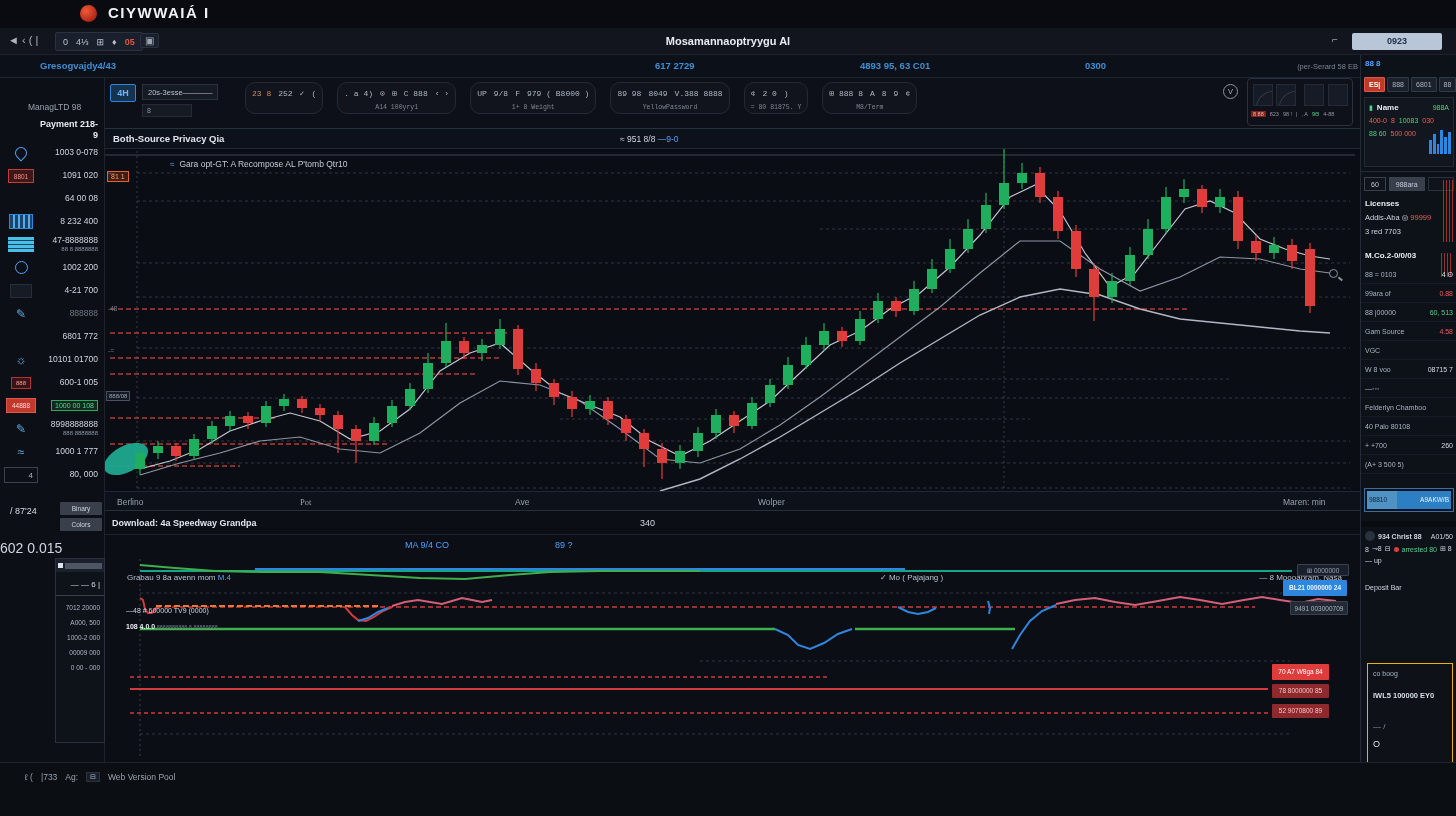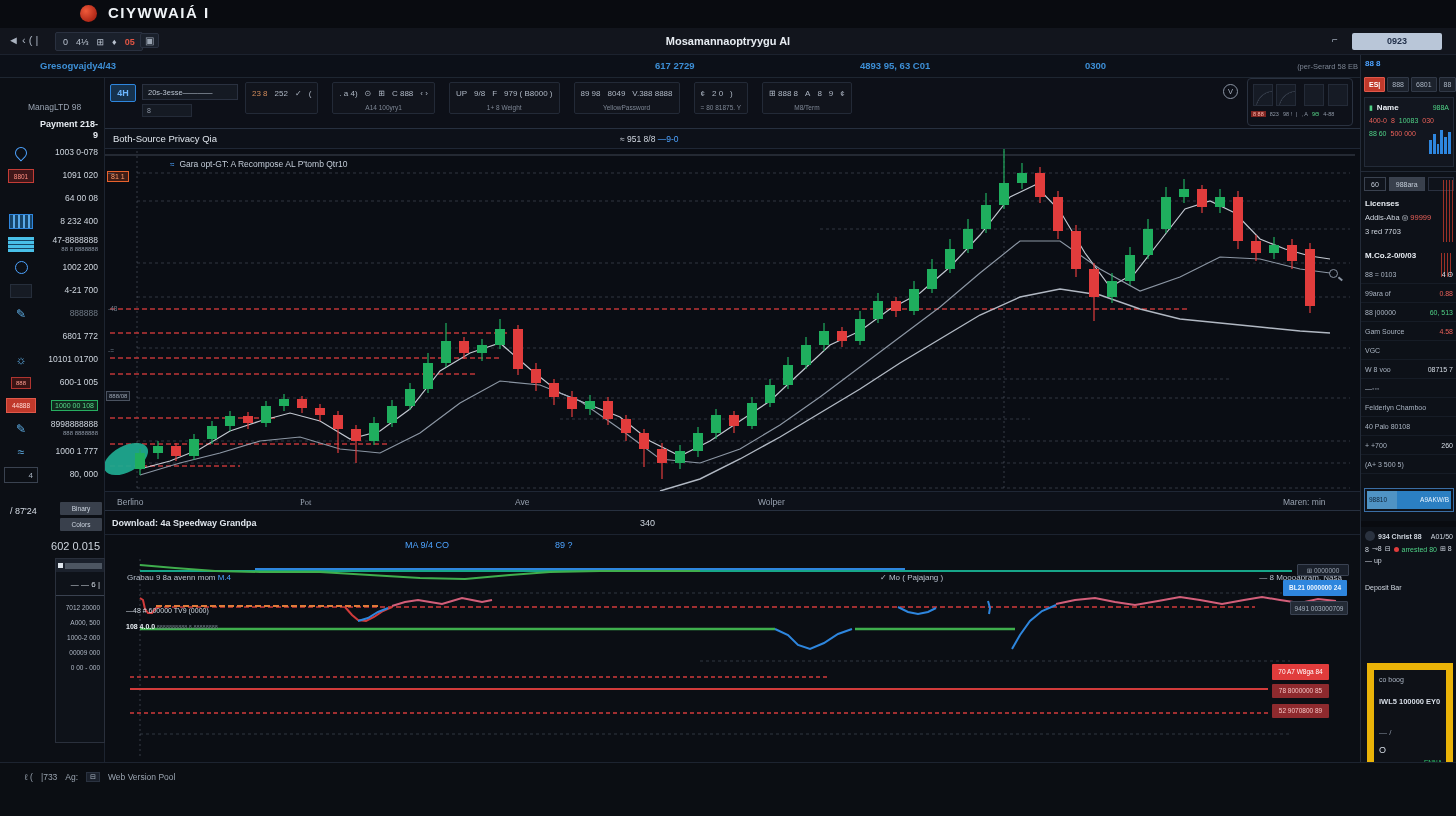--- a/index.html
+++ b/index.html
@@ -54,56 +54,56 @@
     color:#ff9c90; font-size:6px; text-align:center; line-height:11px; }
   .ic-redfill { min-width:30px; height:15px; background:#c0392b; border:1px solid #e0584a;
     color:#ffd9d4; font-size:6.5px; text-align:center; line-height:14px; }
   .greenlab { border:1px solid #27ae60; background:rgba(30,120,60,.25); color:#57d98a;
     font-size:7px; padding:1px 3px; }
   .ic-box4 { width:40px; height:16px; border:1px solid #3a4250; color:#aab4c2; font-size:8px;
     text-align:right; padding-right:4px; line-height:15px; }
   #sbtime { left:10px; top:428px; font-size:9px; color:#d6dde6; }
   .sbtimebtn { left:60px; width:42px; height:13px; background:#39404c; color:#cdd5e0;
     font-size:6.5px; text-align:center; line-height:13px; border-radius:1px; }
-  #sbval { left:0; top:462px; width:100px; text-align:right; font-size:11px; color:#cfd6df; }
+  #sbval { left:0; top:462px; width:100px; font-size:14px; color:#cfd6df; }
   #sbdrop { left:55px; top:480px; width:50px; height:185px; background:#0e1219; border:1px solid #2a303c; }
   #sbdrophead { height:13px; background:#1b212c; display:flex; align-items:center; gap:2px; padding:0 2px; }
   #sbdrophead .dot { width:5px; height:5px; background:#dfe5ec; }
   #sbdrophead .strip { flex:1; height:6px; background:#6f7987; opacity:.6; }
   .dropitem { text-align:right; font-size:6.5px; color:#aeb7c4; padding:8px 4px 0 0; }
   .dropitem.first { border-bottom:1px solid #3a4250; padding-bottom:6px; font-size:8px; color:#d6dde6; }
 
   
   #maintoolbar { left:105px; top:78px; width:1255px; height:50px; background:#0d1018; }
   #tfbtn { left:5px; top:6px; width:26px; height:18px; background:#16324d; border:1px solid #2e86de;
     color:#6cb6ff; font-size:9px; font-weight:bold; text-align:center; line-height:17px; border-radius:2px; }
-  #tfdrop { left:37px; top:6px; width:96px; height:16px; background:#151a23; border:1px solid #2a3140;
+  #tfdrop { left:37px; top:6px; width:76px; height:16px; background:#151a23; border:1px solid #2a3140;
     color:#b8c1ce; font-size:7.5px; line-height:15px; padding-left:5px; }
   #tfsub { left:37px; top:26px; width:50px; height:13px; background:#151a23; border:1px solid #242b38;
     color:#8e97a5; font-size:7px; line-height:12px; padding-left:4px; }
   #tgroups { left:140px; top:4px; display:flex; gap:14px; }
-  .tgroup { border:1px solid #232a37; background:#11141c; border-radius:2px; padding:2px 6px; }
+  .tgroup { border:1px solid #232a37; background:#11141c; border-radius:10px; padding:2px 6px;font-family:Liberation Mono, monospace; }
   .tgrow { display:flex; gap:7px; align-items:center; height:17px; }
   .titem { font-size:8px; color:#aeb7c4; white-space:nowrap; }
   .titem.orange { color:#d08a5a; }
   .tcap { text-align:center; font-size:6.5px; color:#7e8795; padding-top:2px; white-space:nowrap; }
   #vbadge { left:1118px; top:6px; width:15px; height:15px; border:1px solid #8a94a3; border-radius:50%;
     color:#aab3c0; font-size:7.5px; text-align:center; line-height:14px; }
   #preview { left:1142px; top:0; width:106px; height:48px; border:1px solid #2a3240; border-radius:4px; background:#0e1119; }
   .thumb { top:5px; width:20px; height:22px; background:#161b25; border:1px solid #242b38; }
   .thumb.curve { background:
      radial-gradient(circle at 110% 120%, transparent 55%, #39414f 56%, transparent 60%), #161b25; }
   #prevlabels { left:3px; top:32px; width:100px; display:flex; gap:4px; font-size:5.5px; color:#8e97a5; }
   #prevlabels .rb { background:#7e2420; color:#ffb1a8; padding:0 2px; }
   #prevlabels .gn { color:#57d98a; }
 
   
   #chartpanel { left:105px; top:128px; width:1255px; height:382px; background:#0a0d14; border-top:1px solid #27303f; }
   #chead { left:0; top:0; width:1255px; height:20px; background:#0d1119; border-bottom:1px solid #1f2735; }
-  #ctitle { left:8px; top:4px; font-size:9.5px; font-weight:normal; color:#dfe5ec; }
+  #ctitle { left:8px; top:4px; font-size:9.5px; font-weight:bold; color:#dfe5ec; }
   #cstat { left:515px; top:5px; font-size:8.5px; color:#cfd6df; }
   #cstat a { color:#4da3ff; text-decoration:none; }
   #clegend { left:21px; top:30px; font-size:8.5px; color:#c3ccd8;margin-left:44px; }
   #clegend .lgico { color:#4da3ff; margin-right:5px; font-size:8px; }
   #cbadge { left:2px; top:42px; border:1px solid #e8622d; background:rgba(200,70,25,.28);
     color:#ff9c6b; font-size:7px; padding:1px 3px; }
   .axmark { font-size:6.5px; color:#707b8a; }
   #axbox { left:1px; top:262px; border:1px solid #4a5260; color:#9aa4b2; font-size:6px; padding:1px 2px; background:#141923; }
   #mag { left:1224px; top:140px; width:9px; height:9px; border:1.5px solid #8a94a3; border-radius:50%; }
   #mag:after { content:""; position:absolute; left:8px; top:8px; width:5px; height:1.5px; background:#8a94a3; transform:rotate(40deg); }
@@ -165,21 +165,21 @@
   .srow .v { font-size:7px; }
   #rprog { left:3px; top:433px; width:90px; height:24px; border:1px solid #3a6ea5; background:#0f131b; padding:2px; display:flex; }
   #rprog .pl { width:36%; background:#4f93c4; color:#0d2236; font-size:6.5px; line-height:18px; padding-left:2px; }
   #rprog .pr { flex:1; background:#2b7fc2; color:#e8f4ff; font-size:6.5px; line-height:18px; text-align:right; padding-right:2px; }
   #rsep2 { left:0; top:466px; width:96px; height:6px; background:#090b10; }
   #racct { left:0; top:472px; width:96px; }
   .racrow { display:flex; align-items:center; gap:3px; padding:4px 4px 0 4px; font-size:7px; color:#cfd6df; }
   .racrow .circ { width:10px; height:10px; border-radius:50%; background:#2a323f; }
   .racrow .grn { color:#4fd186; }
   .racrow .reddot { width:5px; height:5px; border-radius:50%; background:#e13c3c; }
-  #rbox { left:6px; top:608px; width:86px; height:118px; border:7px solid #eab308; background:#0e1117; padding:6px 5px; }
+  #rbox { left:6px; top:608px; width:86px; height:118px; border:1px solid #eab308; background:#0e1117; padding:6px 5px; }
   #rbox .bt { font-size:7px; color:#aab4c2; }
   #rbox .bl { font-size:7.5px; font-weight:bold; color:#d6dde6; margin-top:14px; }
   #rbox .bd { font-size:8px; color:#8c96a4; margin-top:22px; }
   #rbox .bz { font-size:9px; color:#d6dde6; margin-top:8px; }
   #rbox .blink { position:absolute; right:4px; bottom:8px; font-size:6.5px; color:#2ecc71; }
 
   
   #footer { left:0; top:762px; width:1456px; height:54px; background:#0b0e13; border-top:1px solid #1d2430; }
   #ftext { left:25px; top:9px; font-size:8.5px; color:#9aa4b0; display:flex; gap:8px; align-items:center; }
   #fbadge { border:1px solid #2a3240; background:#1a202b; font-size:7px; padding:0 3px; color:#aab4c2; }

